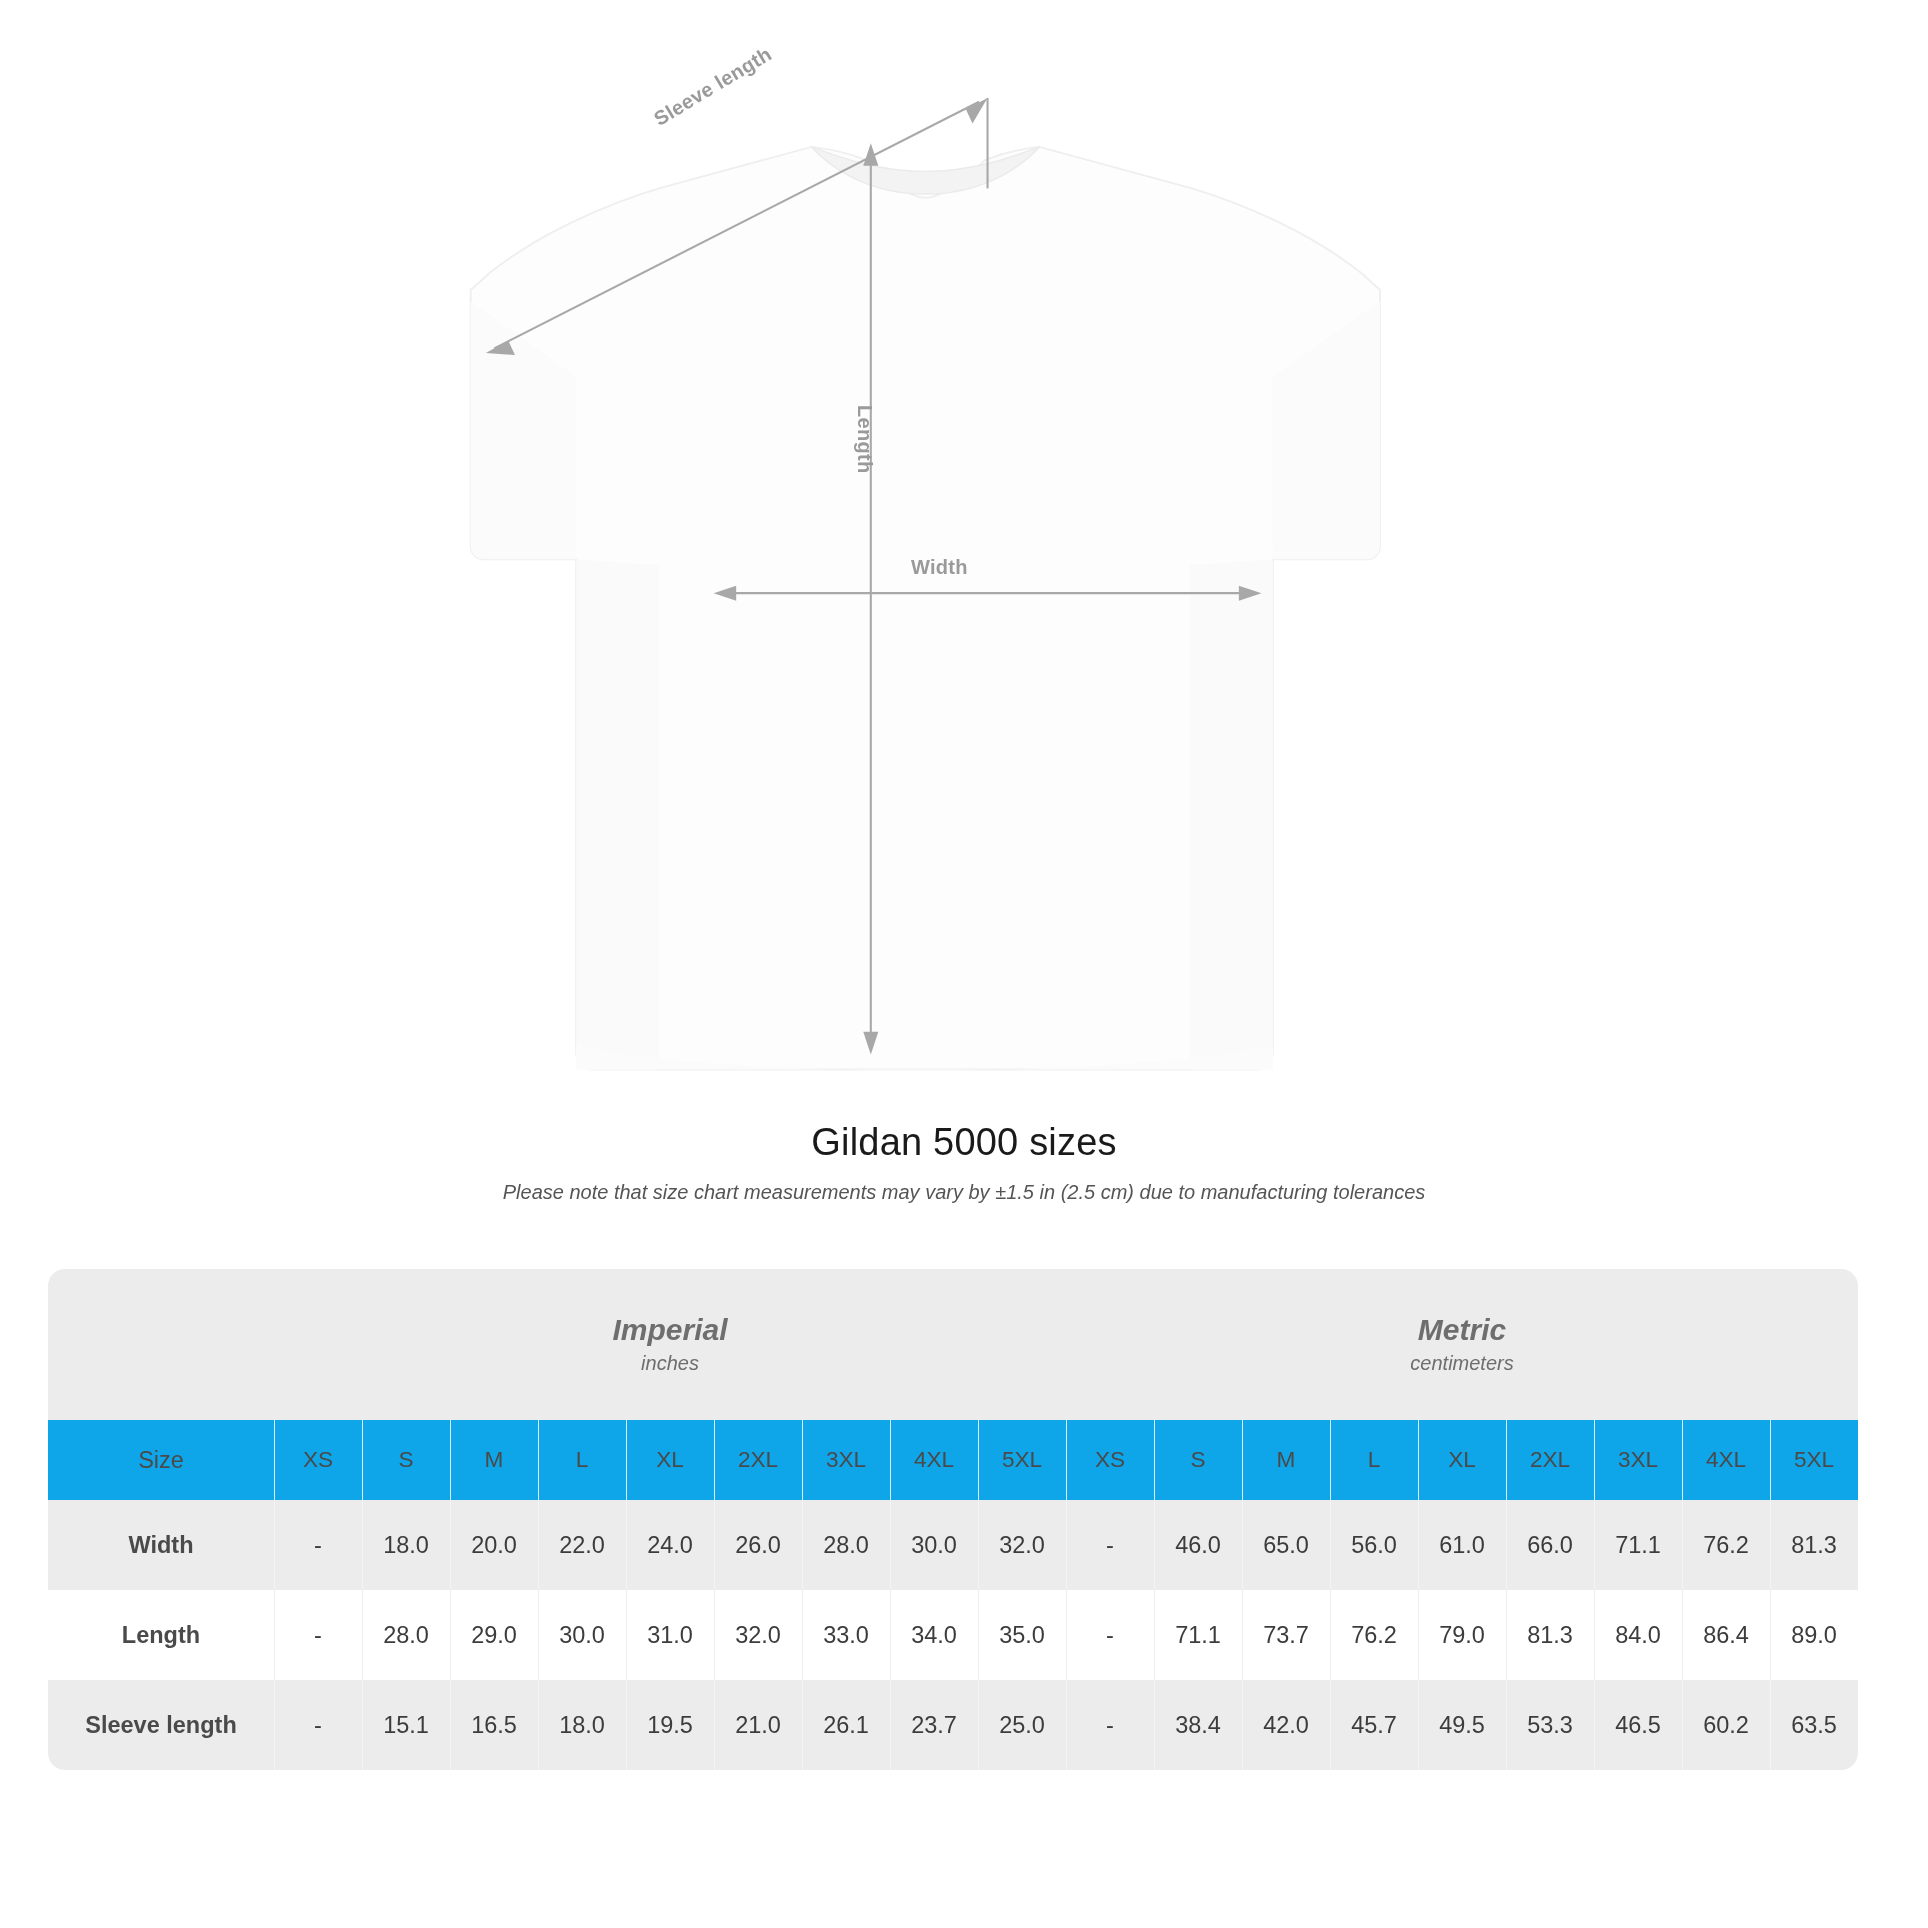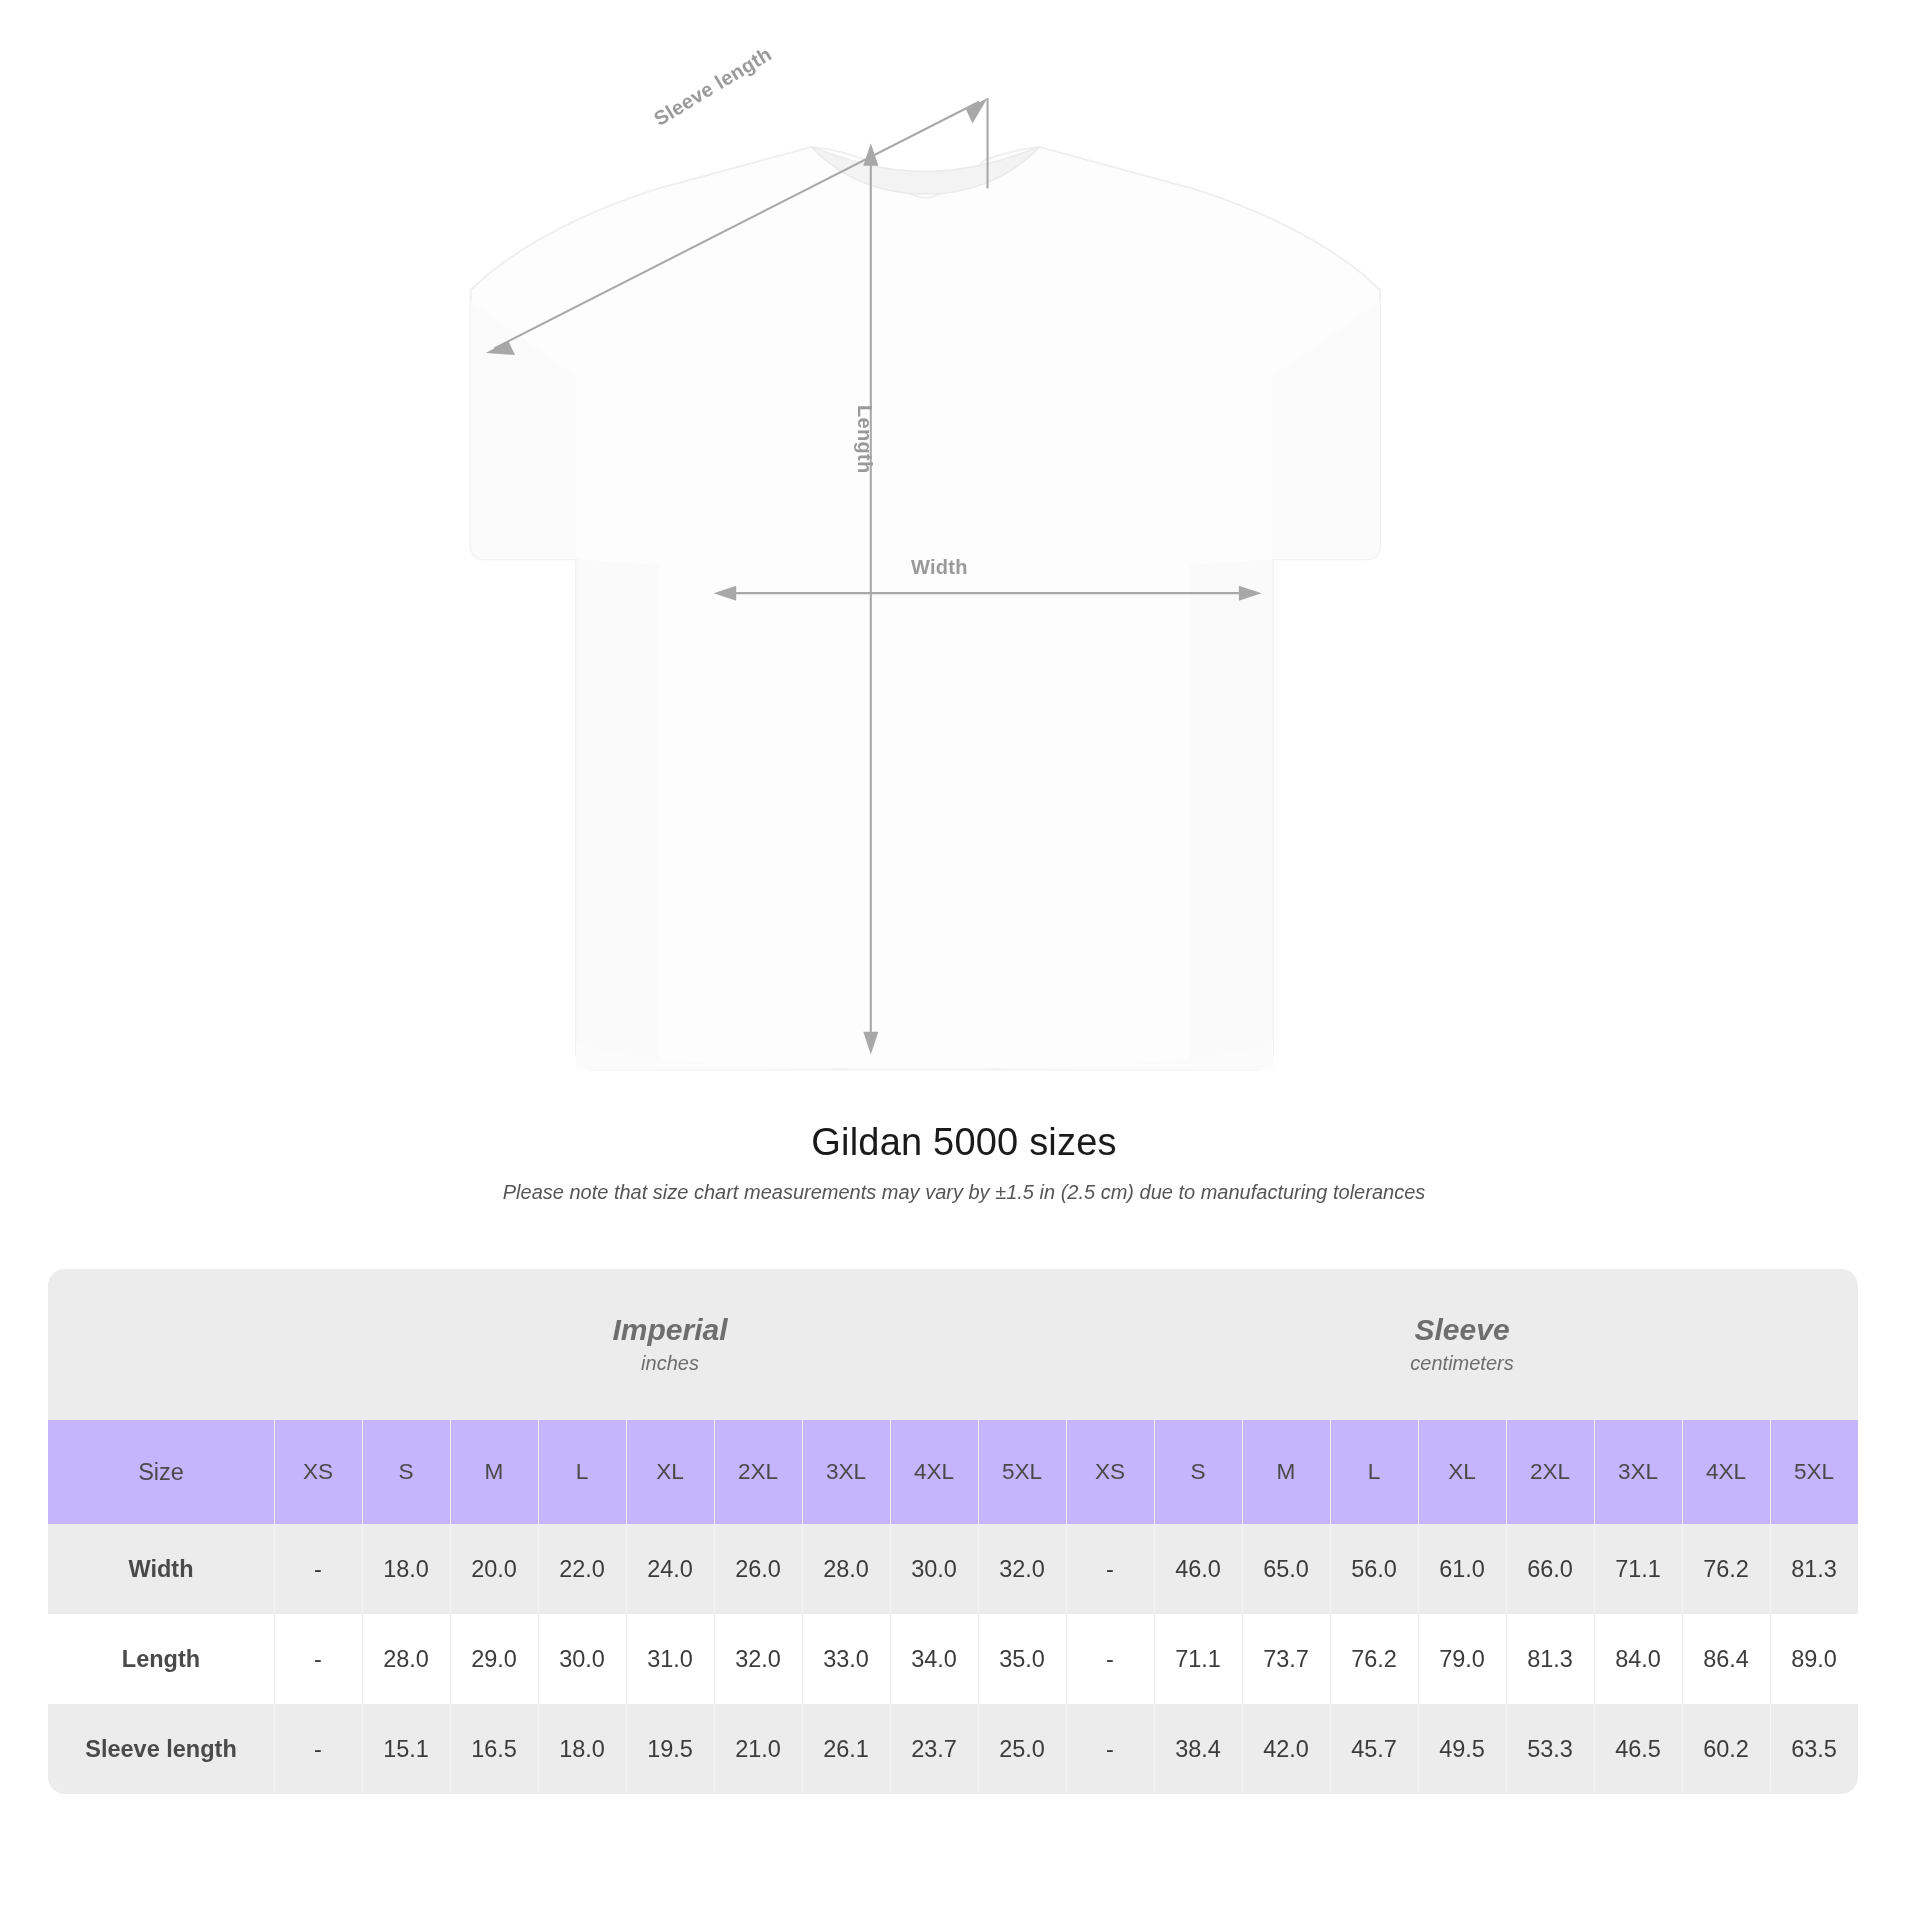--- a/index.html
+++ b/index.html
@@ -120,22 +120,22 @@
   }
   .unit-sub {
     font-size: 20px;
     font-style: italic;
     color: #6e6e6e;
     line-height: 1.5;
   }
 
   
   .size-row td {
-    height: 104px;
-    background: #c4b5fd;
+    height: 80px;
+    background: #0ea5e9;
     font-size: 22.6px;
     font-weight: bold;
     color: #4a4a4a;
   }
   .size-row td.rowhead {
     font-size: 23.5px;
   }
 
   .data-row td {
     height: 90px;
@@ -245,21 +245,21 @@
         <col span="9" style="width:88px">
       </colgroup>
       <tbody>
         <tr class="unit-row">
           <td></td>
           <td colspan="9">
             <div class="unit-name">Imperial</div>
             <div class="unit-sub">inches</div>
           </td>
           <td colspan="9">
-            <div class="unit-name">Sleeve</div>
+            <div class="unit-name">Metric</div>
             <div class="unit-sub">centimeters</div>
           </td>
         </tr>
 
         <tr class="size-row">
           <td class="rowhead">Size</td>
           <td class="sep">XS</td>
           <td class="sep">S</td>
           <td class="sep">M</td>
           <td class="sep">L</td>

